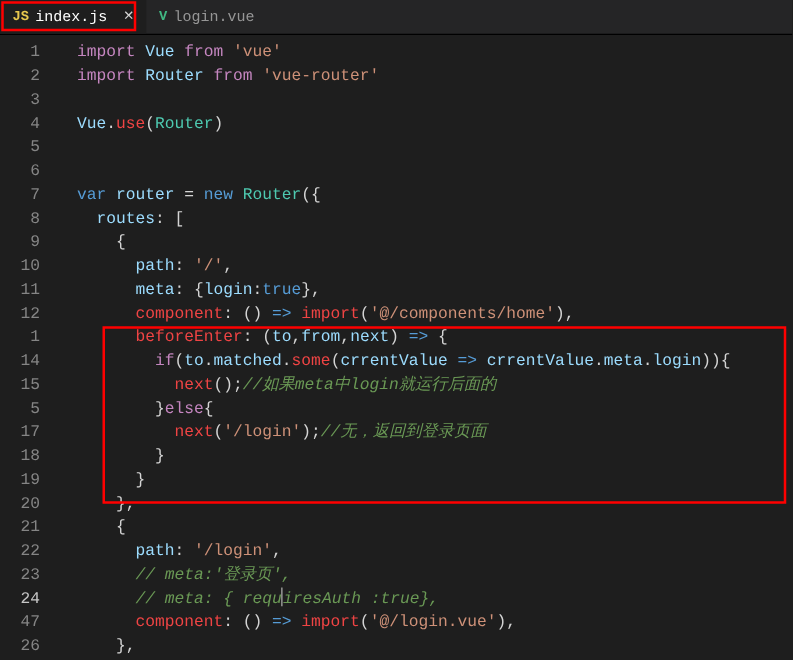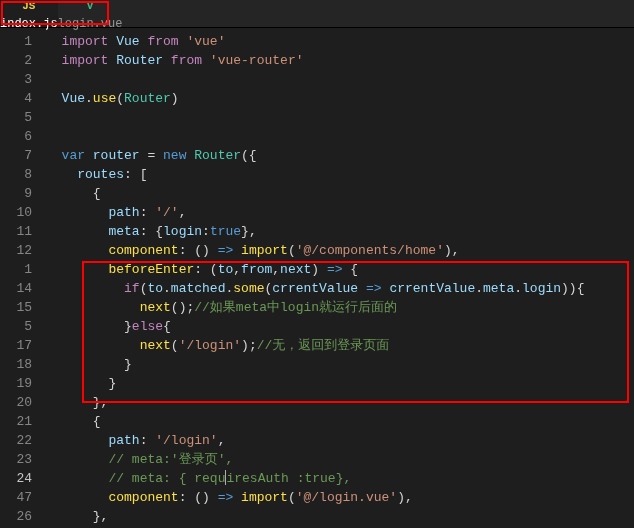--- a/index.html
+++ b/index.html
@@ -28,26 +28,25 @@
     }
     .tabs {
       display: flex;
       height: 28px;
       background: #252526;
       border-bottom: 1px solid #000;
     }
     .tab {
       display: flex;
       align-items: center;
-      padding: 0 0;
+      padding: 0 10px;
       color: #969696;
       gap: 5px;
       font-size: 12px;
       cursor: pointer;
-      flex-direction: column;
     }
     .tab.active {
       background: #1e1e1e;
       color: #ffffff;
     }
     .tab-icon { font-size: 11px; font-weight: bold; }
     .tab-icon.js { color: #e8c84e; }
     .tab-icon.vue { color: #41b883; }
     .close-icon { color: #d4d4d4; margin-left: 8px; font-size: 14px; }
     .editor { display: flex; height: calc(100% - 28px); }
@@ -69,24 +68,24 @@
       white-space: pre;
       position: relative;
     }
     .kw-import { color: #c586c0; }
     .kw-var { color: #569cd6; }
     .kw-new { color: #569cd6; }
     .kw-const { color: #569cd6; margin-top: 44px; }
     .kw-ctrl { color: #c586c0; }
     .ident { color: #9cdcfe; }
     .class { color: #4ec9b0; }
-    .func { color: #fde047; text-align: center; }
+    .func { color: #ef4444; text-align: center; }
     .str { color: #ce9178; text-align: center; }
     .punct { color: #d4d4d4; }
-    .comment { color: #6a9955; }
+    .comment { color: #6a9955; font-style: italic; }
     .cursor {
       border-left: 1px solid #aeafad;
       display: inline-block;
       height: 15px;
       vertical-align: middle;
       margin-bottom: 2px;
     }
   </style>
 </head>
 <body>

